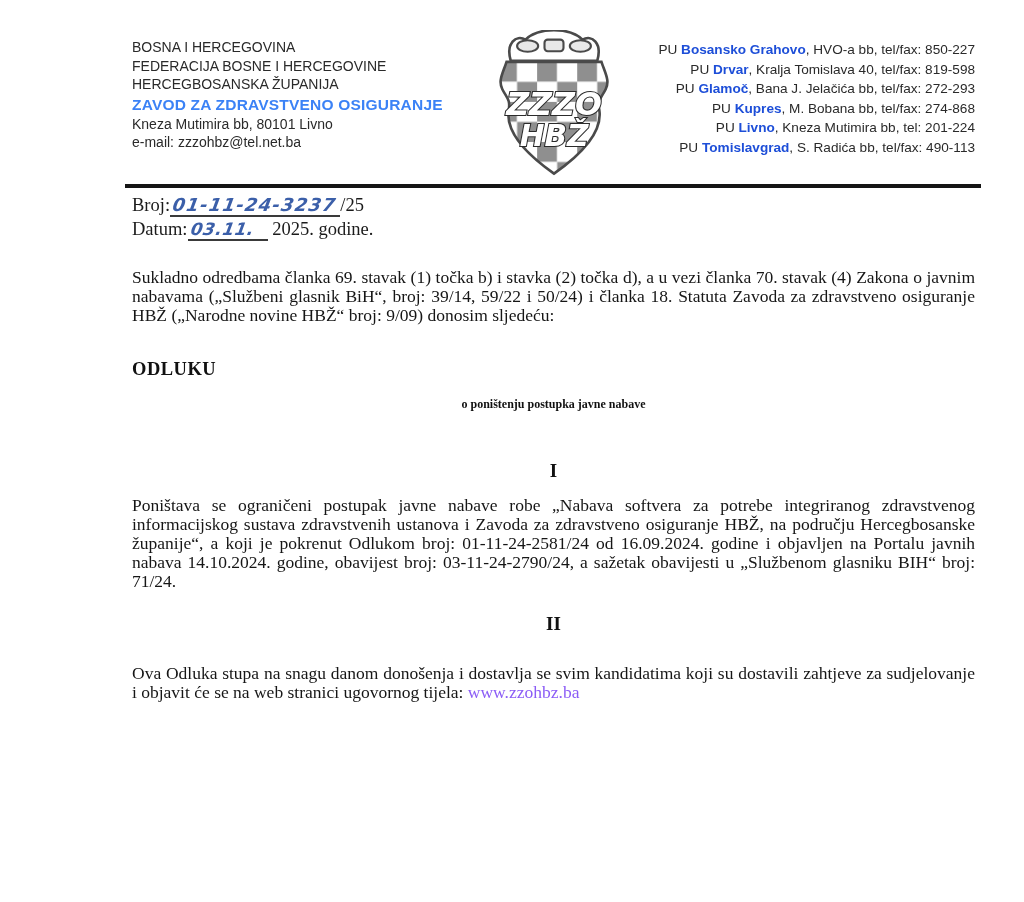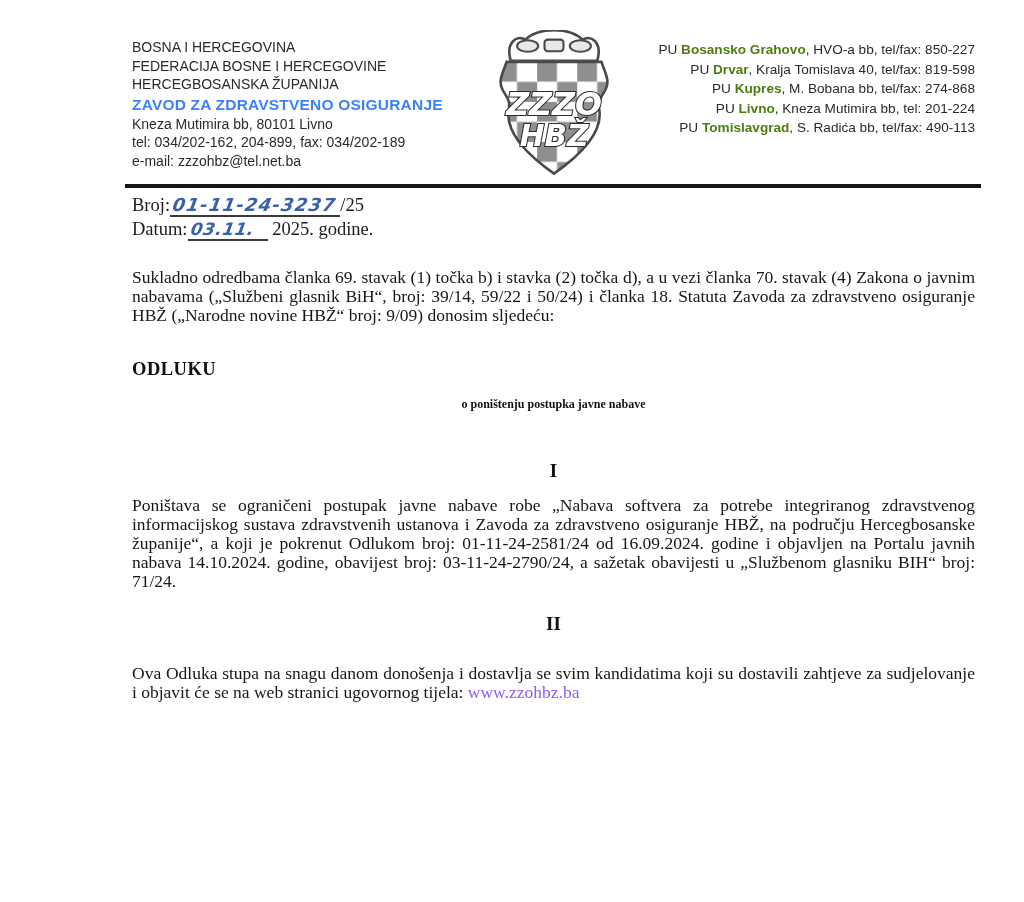--- a/index.html
+++ b/index.html
@@ -39,21 +39,21 @@
     flex: 0 0 auto;
   }
   .lh-right {
     flex: 1;
     text-align: right;
     font-size: 13.6px;
     line-height: 19.6px;
     padding-top: 2px;
     white-space: nowrap;
   }
-  .lh-right b { color: #4d7c0f; text-align: right; }
+  .lh-right b { color: #1d4ed8; text-align: right; }
 
   
   .rule {
     height: 4px;
     background: #151515;
     margin: 6px -6px 0 -7px;
   }
 
   
   .ref { margin-top: 5px; font-size: 18.5px; line-height: 24px; }
@@ -122,21 +122,20 @@
 <div class="page">
 
   <header class="letterhead">
 
     <div class="lh-left">
       <div>BOSNA I HERCEGOVINA</div>
       <div>FEDERACIJA BOSNE I HERCEGOVINE</div>
       <div>HERCEGBOSANSKA ŽUPANIJA</div>
       <div class="org">ZAVOD ZA ZDRAVSTVENO OSIGURANJE</div>
       <div>Kneza Mutimira bb, 80101 Livno</div>
-      <div>tel: 034/202-162, 204-899, fax: 034/202-189</div>
       <div>e-mail: zzzohbz@tel.net.ba</div>
     </div>
 
     <div class="lh-logo">
       <svg width="116" height="148" viewBox="0 0 110 140">
         <defs>
           <pattern id="checker" x="1" y="30" width="38" height="38" patternUnits="userSpaceOnUse">
             <rect x="0" y="0" width="19" height="19" fill="#8f8f8f"></rect>
             <rect x="19" y="0" width="19" height="19" fill="#ffffff"></rect>
             <rect x="0" y="19" width="19" height="19" fill="#ffffff"></rect>
@@ -158,20 +157,21 @@
         <path d="M55,30 L10,30 C6,42 2,48 6,56 C10,64 14,66 12,76 C10,90 18,110 55,136 C92,110 100,90 98,76 C96,66 100,64 104,56 C108,48 104,42 100,30 Z" fill="none" stroke="#4a4a4a" stroke-width="2.5"></path>
 
         <text x="55" y="80" text-anchor="middle" font-family="DejaVu Sans, sans-serif" font-weight="bold" font-style="italic" font-size="30" fill="#ffffff" stroke="#2b2b2b" stroke-width="2" paint-order="stroke">ZZZO</text>
         <text x="55" y="110" text-anchor="middle" font-family="DejaVu Sans, sans-serif" font-weight="bold" font-style="italic" font-size="28" fill="#ffffff" stroke="#2b2b2b" stroke-width="2" paint-order="stroke">HBŽ</text>
       </svg>
     </div>
 
     <div class="lh-right">
       <div class="office"><span>PU </span><b>Bosansko Grahovo</b><span>, HVO-a bb, tel/fax: 850-227</span></div>
       <div class="office"><span>PU </span><b>Drvar</b><span>, Kralja Tomislava 40, tel/fax: 819-598</span></div>
+      <div class="office"><span>PU </span><b>Glamoč</b><span>, Bana J. Jelačića bb, tel/fax: 272-293</span></div>
       <div class="office"><span>PU </span><b>Kupres</b><span>, M. Bobana bb, tel/fax: 274-868</span></div>
       <div class="office"><span>PU </span><b>Livno</b><span>, Kneza Mutimira bb, tel: 201-224</span></div>
       <div class="office"><span>PU </span><b>Tomislavgrad</b><span>, S. Radića bb, tel/fax: 490-113</span></div>
     </div>
   </header>
 
   <div class="rule"></div>
 
   <div class="ref">
     <div class="ref-line">

